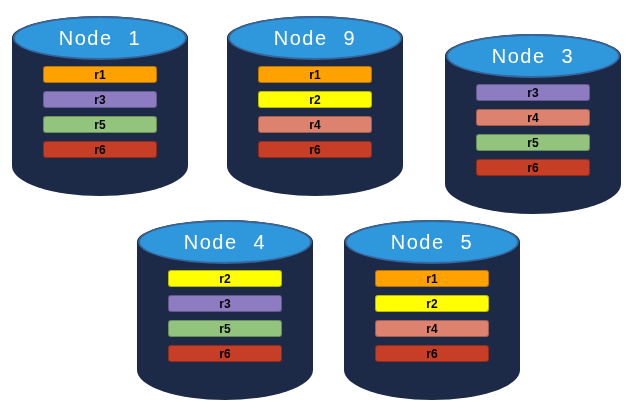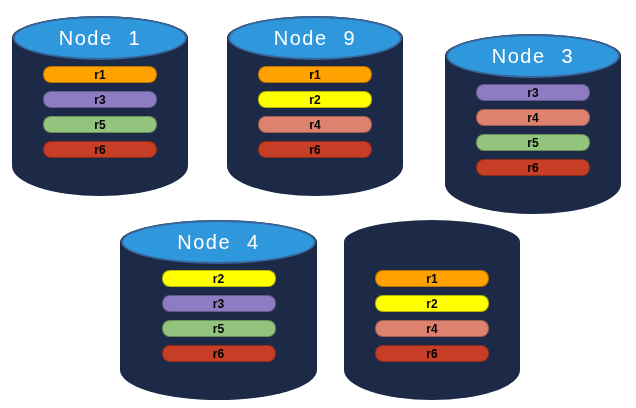--- a/index.html
+++ b/index.html
@@ -55,21 +55,21 @@
     width: 114px;
     display: flex;
     flex-direction: column;
     gap: 8px;
   }
   .bar {
     height: 17px;
     line-height: 16px;
     box-sizing: border-box;
     border: 1px solid rgba(0,0,0,0.28);
-    border-radius: 8px;
+    border-radius: 3px;
     text-align: center;
     font-size: 12px;
     font-weight: bold;
     color: var(--replica-label-color, #000000);
   }
 </style>
 </head>
 <body>
 
 <div class="canvas" id="diagram">
@@ -102,34 +102,37 @@
       <div class="cyl-top">
         <span class="node-label">Node 3</span>
       </div>
       <div class="bars">
         <div class="bar" style="background: rgb(142, 124, 195);">r3</div>
         <div class="bar" style="background: rgb(222, 130, 112);">r4</div>
         <div class="bar" style="background: rgb(147, 196, 125);">r5</div>
         <div class="bar" style="background: rgb(199, 62, 38);">r6</div>
       </div>
     </div>
-    <div class="cyl" style="left: 120px; top: 220px; padding-left: 21px;">
+    <div class="cyl" style="left: 137px; top: 220px;">
       <div class="cyl-body"></div>
       <div class="cyl-top">
         <span class="node-label">Node 4</span>
       </div>
       <div class="bars">
         <div class="bar" style="background: rgb(255, 255, 0);">r2</div>
         <div class="bar" style="background: rgb(142, 124, 195);">r3</div>
         <div class="bar" style="background: rgb(147, 196, 125);">r5</div>
         <div class="bar" style="background: rgb(199, 62, 38);">r6</div>
       </div>
     </div>
     <div class="cyl" style="left: 344px; top: 220px;">
       <div class="cyl-body"></div>
+      <div class="cyl-top">
+        <span class="node-label">Node 5</span>
+      </div>
       <div class="bars">
         <div class="bar" style="background: rgb(255, 161, 0);">r1</div>
         <div class="bar" style="background: rgb(255, 255, 0);">r2</div>
         <div class="bar" style="background: rgb(222, 130, 112);">r4</div>
         <div class="bar" style="background: rgb(199, 62, 38);">r6</div>
       </div>
     </div>
   </div>
 
 </body></html>

